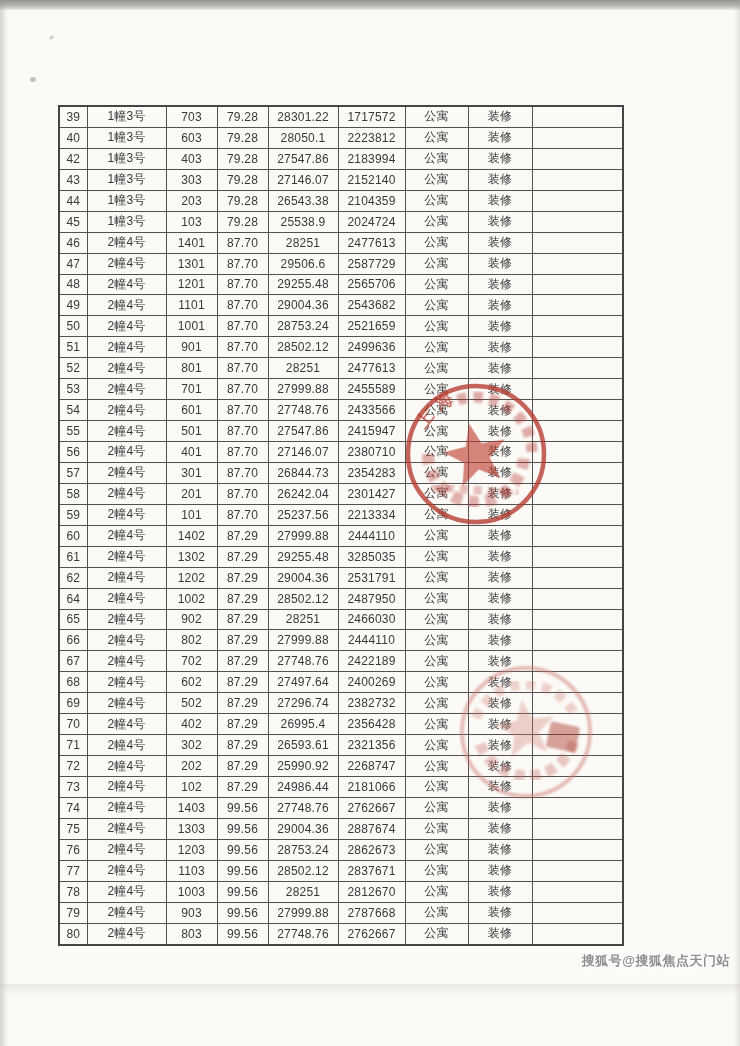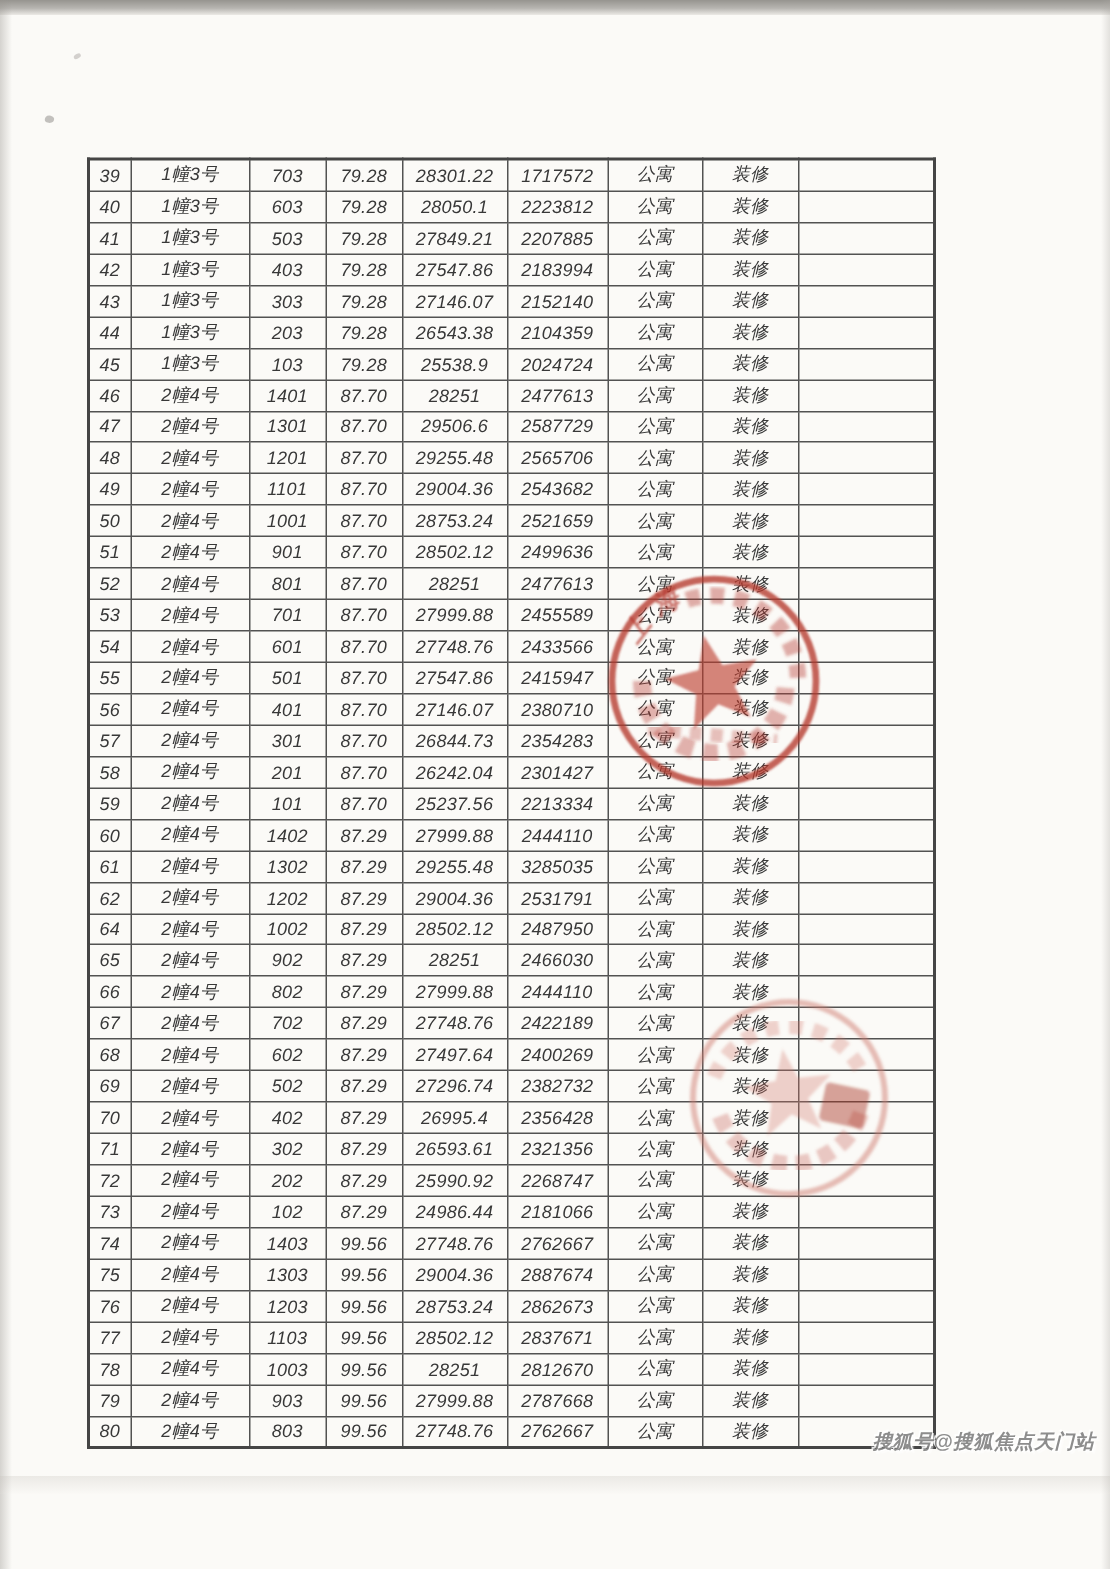--- a/index.html
+++ b/index.html
@@ -1,21 +1,21 @@
 <!DOCTYPE html>
 <html><head>
 <meta charset="utf-8">
 <style>
   html,body { margin:0; padding:0; }
   body {
     width:740px; height:1046px; position:relative; overflow:hidden;
     background:#fbfaf7;
     font-family:"Liberation Sans", sans-serif;
   }
-  .page { position:absolute; inset:0;font-style:italic; }
+  .page { position:absolute; inset:0; }
   .scan-edge-top {
     position:absolute; top:0; left:0; width:740px; height:10px;
     background:linear-gradient(180deg,#96948f 0%,#b7b5b1 55%,#eceae6 100%);
   }
   .scan-edge-left {
     position:absolute; top:0; left:0; width:8px; height:1046px;
     background:linear-gradient(90deg,rgba(150,147,142,.38),rgba(255,255,255,0));
   }
   .scan-edge-right {
     position:absolute; top:0; right:0; width:6px; height:1046px;
@@ -88,31 +88,20 @@
           <td>装修</td>
           <td></td>
         </tr>
         <tr>
           <td>40</td>
           <td>1幢3号</td>
           <td>603</td>
           <td>79.28</td>
           <td>28050.1</td>
           <td>2223812</td>
-          <td>公寓</td>
-          <td>装修</td>
-          <td></td>
-        </tr>
-        <tr>
-          <td>41</td>
-          <td>1幢3号</td>
-          <td>503</td>
-          <td>79.28</td>
-          <td>27849.21</td>
-          <td>2207885</td>
           <td>公寓</td>
           <td>装修</td>
           <td></td>
         </tr>
         <tr>
           <td>42</td>
           <td>1幢3号</td>
           <td>403</td>
           <td>79.28</td>
           <td>27547.86</td>

